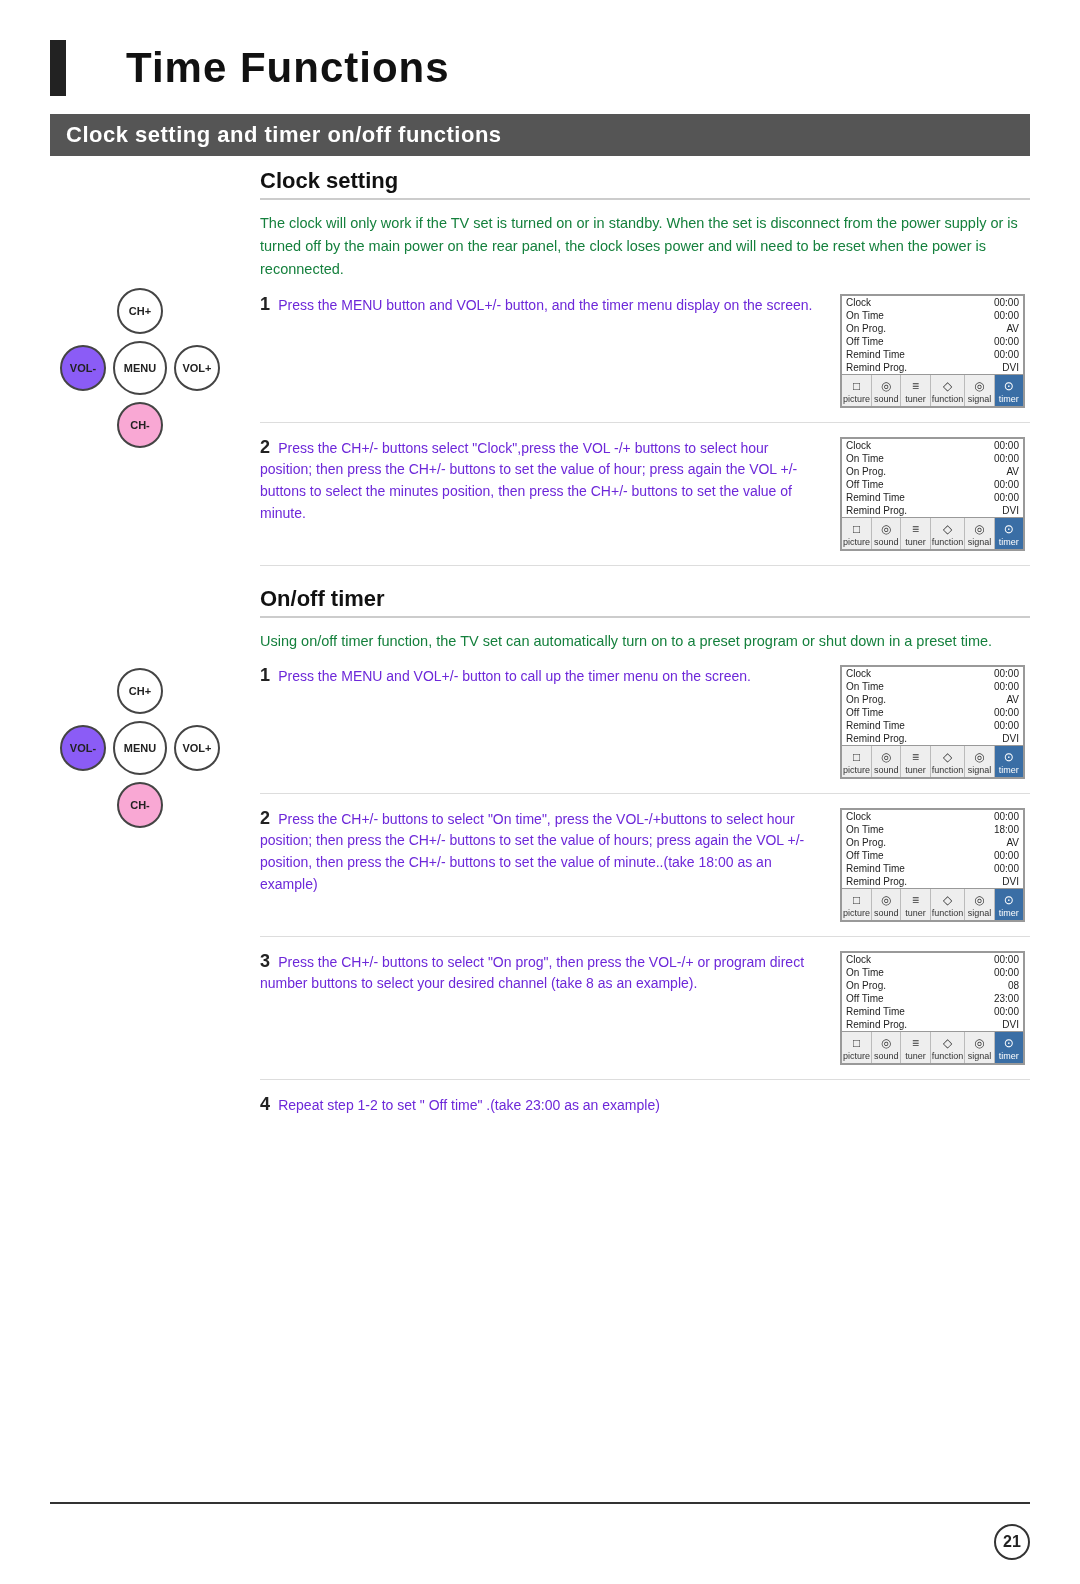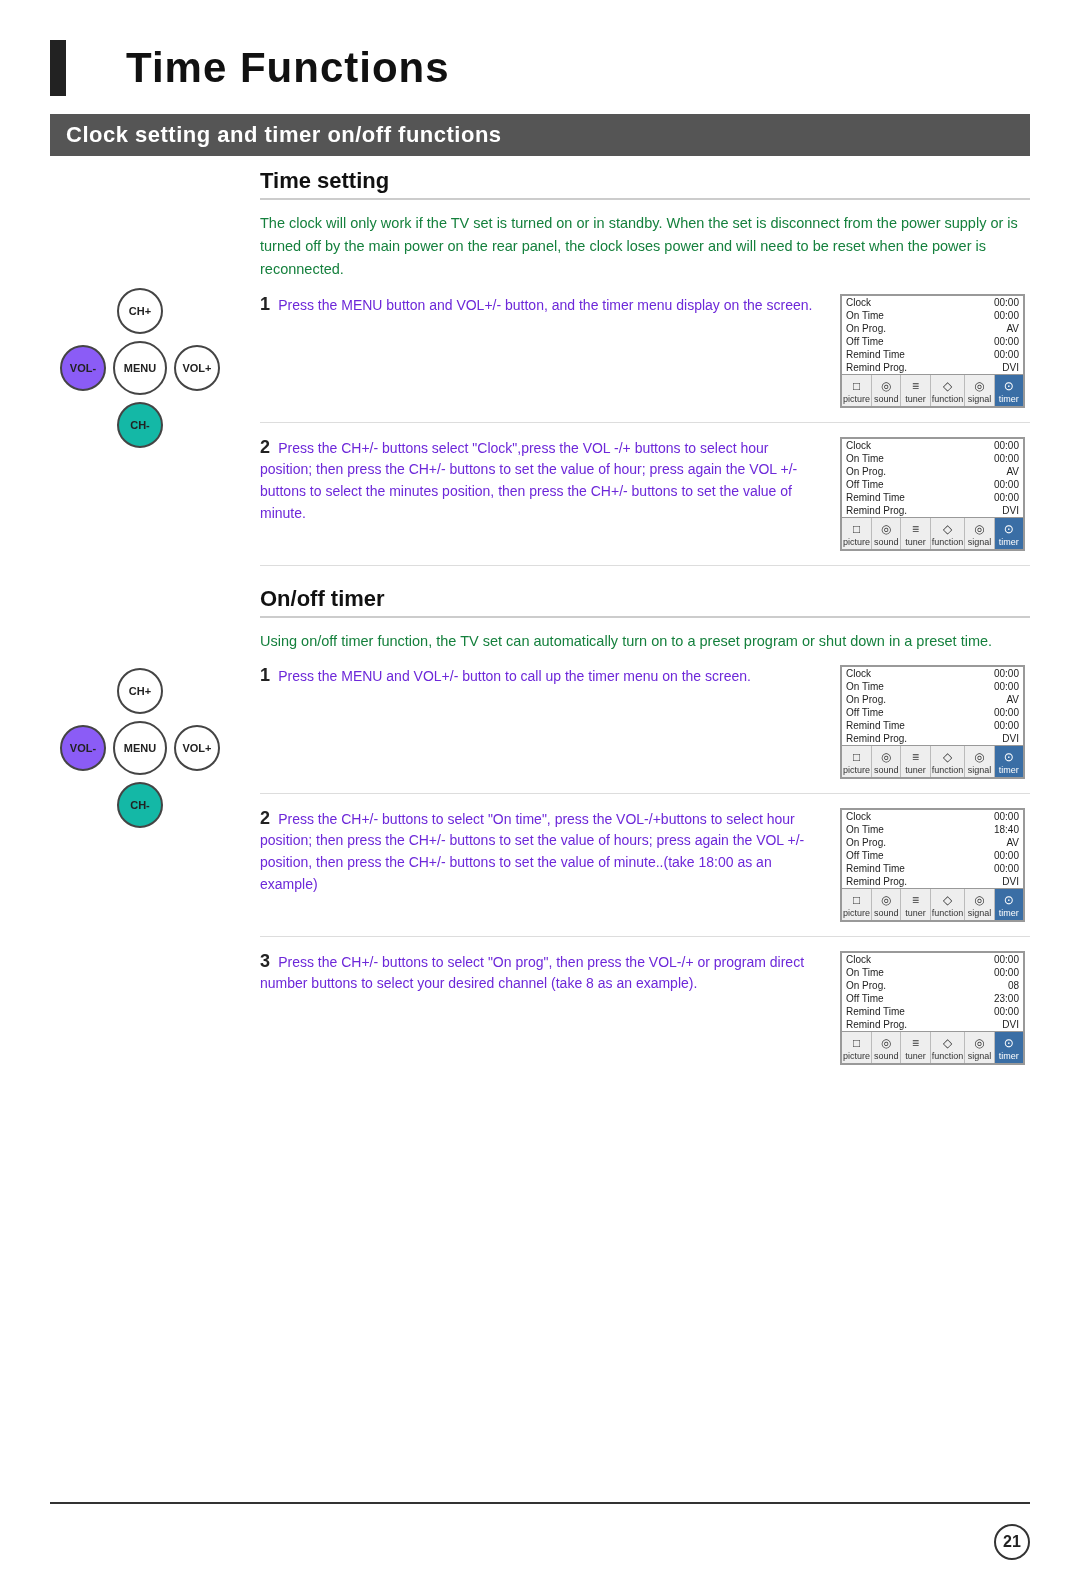--- a/index.html
+++ b/index.html
@@ -108,21 +108,21 @@
       transform: translateX(-50%);
       width: 46px;
       height: 46px;
       border: 2.5px solid #444;
       border-radius: 50%;
       display: flex;
       align-items: center;
       justify-content: center;
       font-size: 11px;
       font-weight: bold;
-      background: #14b8a6;
+      background: #f9a8d4;
     }
     .remote-diamond .btn-vol-minus {
       position: absolute;
       left: 0;
       top: 50%;
       transform: translateY(-50%);
       width: 46px;
       height: 46px;
       border: 2.5px solid #444;
       border-radius: 50%;
@@ -311,21 +311,21 @@
           <span>VOL+</span>
         </div>
         <div class="btn-ch-minus">
           <span>CH-</span>
         </div>
       </div>
     </div>
 
     <div class="right-col">
 
-      <div class="sub-heading">Time setting</div>
+      <div class="sub-heading">Clock setting</div>
       <p class="para-text">The clock will only work if the TV set is  turned on or in standby. When the set is disconnect from the power supply or is turned off by the main power on the rear panel, the clock loses power and will need to be reset when the power is reconnected.</p>
 
       <div class="step-block">
         <div class="step-left">
           <span class="step-num">1</span>
           <span class="step-text">Press the MENU button and VOL+/- button, and the timer menu display on the screen.</span>
         </div>
         <div class="step-right">
           <div class="osd-screen">
             <table class="osd-table">
@@ -474,21 +474,21 @@
           <div class="step-right">
             <div class="osd-screen">
               <table class="osd-table">
                 <tbody>
                     <tr>
                       <td>Clock</td>
                       <td>00:00</td>
                     </tr>
                 <tr>
                       <td>On Time</td>
-                      <td>18:40</td>
+                      <td>18:00</td>
                     </tr>
                 <tr>
                       <td>On Prog.</td>
                       <td>AV</td>
                     </tr>
                 <tr>
                       <td>Off Time</td>
                       <td>00:00</td>
                     </tr>
                 <tr>
@@ -553,19 +553,26 @@
                 <div class="osd-nav-item"><span class="osd-icon">◎</span>sound</div>
                 <div class="osd-nav-item"><span class="osd-icon">≡</span>tuner</div>
                 <div class="osd-nav-item"><span class="osd-icon">◇</span>function</div>
                 <div class="osd-nav-item"><span class="osd-icon">◎</span>signal</div>
                 <div class="osd-nav-item active"><span class="osd-icon">⊙</span>timer</div>
               </div>
             </div>
           </div>
         </div>
 
+        <div class="step-block" style="border-bottom:none;">
+          <div class="step-left">
+            <span class="step-num">4</span>
+            <span class="step-text">Repeat step 1-2 to set  " Off time" .(take 23:00 as an example)</span>
+          </div>
+          <div class="step-right"></div>
+        </div>
       </div>
     </div>
   </div>
 </div>
 
 <div class="bottom-line"></div>
 <div class="page-number">21</div>
 
 </body></html>

